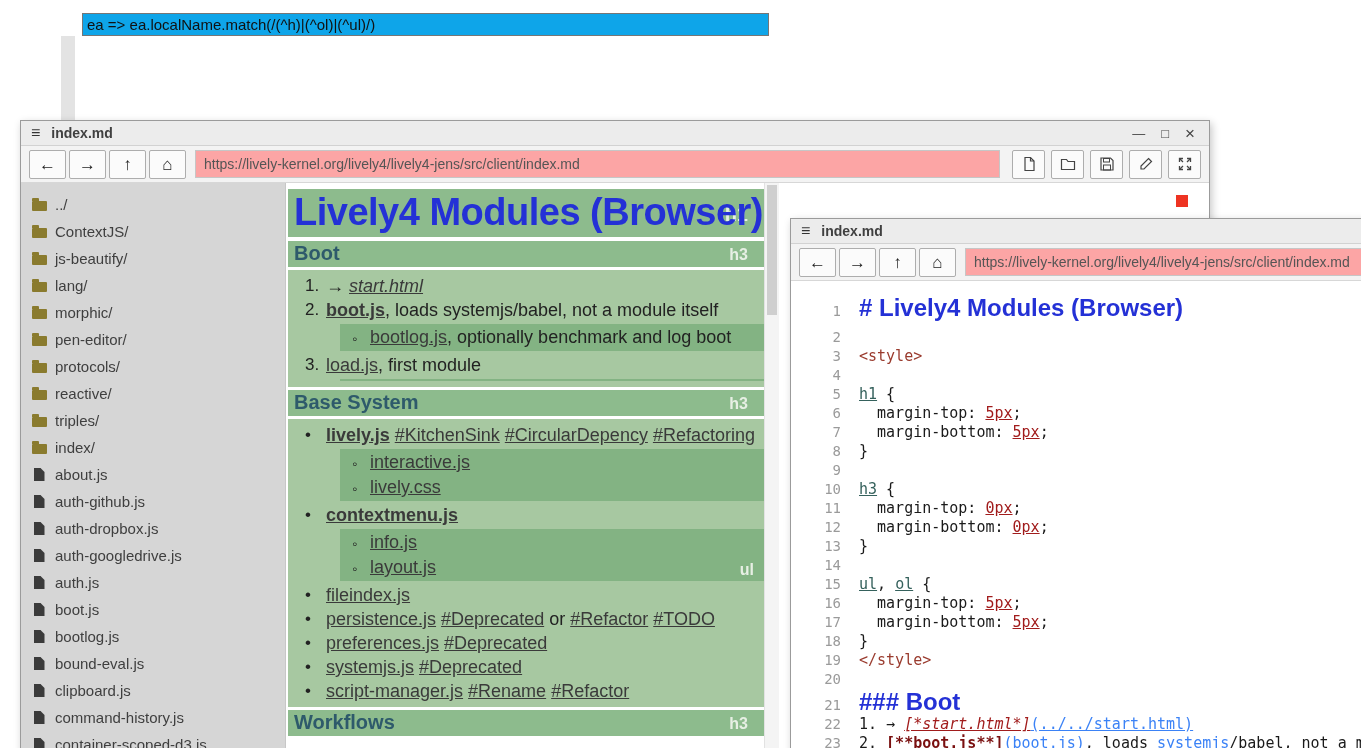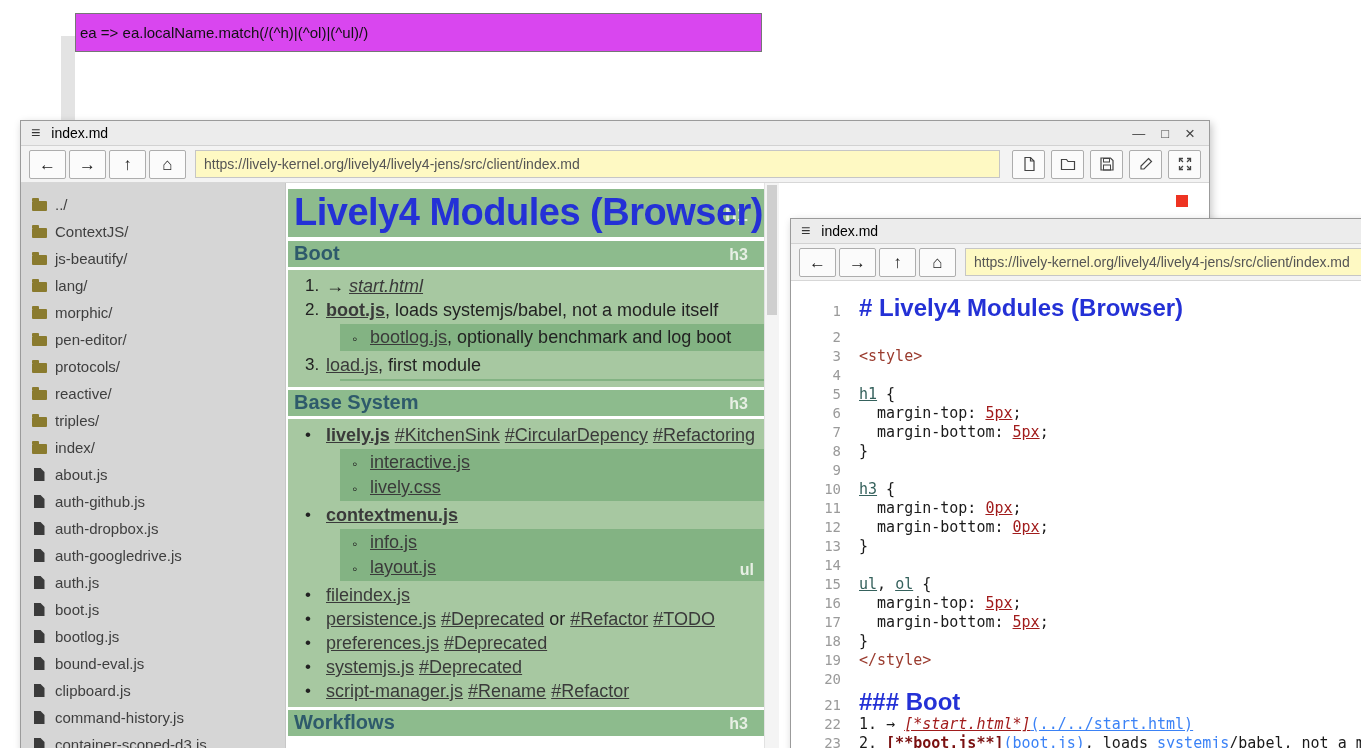--- a/index.html
+++ b/index.html
@@ -1,38 +1,38 @@
 <!DOCTYPE html>
 <html><head>
 <meta charset="utf-8">
 <style>
   *{margin:0;padding:0;box-sizing:border-box;}
   html,body{width:1361px;height:748px;overflow:hidden;background:#fff;font-family:"Liberation Sans",sans-serif;}
   .stage{position:absolute;inset:0;width:1361px;height:748px;overflow:hidden;}
 
   
-  .float-input{position:absolute;left:75px;top:13px;width:687px;height:39px;border:1px solid #767676;background:#d946ef;color:#111;font:15px "Liberation Sans",sans-serif;padding:0 4px;}
+  .float-input{position:absolute;left:82px;top:13px;width:687px;height:23px;border:1px solid #767676;background:#0ea5e9;color:#111;font:15px "Liberation Sans",sans-serif;padding:0 4px;}
   .connector{position:absolute;left:61px;top:36px;width:14px;height:85px;background:#e3e3e3;}
 
   
   .window{position:absolute;background:#fff;border:1px solid #9b9b9b;box-shadow:2px 3px 8px rgba(0,0,0,.22);}
   .w1{left:20px;top:120px;width:1190px;height:640px;z-index:1;}
   .w2{left:790px;top:218px;width:600px;height:545px;z-index:5;}
 
   .titlebar{height:25px;background:#ececec;border-bottom:1px solid #d2d2d2;display:flex;align-items:center;padding:0 10px;gap:11px;}
   .hamburger{font-size:16px;color:#333;cursor:pointer;}
-  .wtitle{font-size:14px;font-weight:normal;color:#000000;}
+  .wtitle{font-size:14px;font-weight:bold;color:#404040;}
   .controls{margin-left:auto;display:flex;align-items:center;gap:16px;color:#444;margin-right:4px;}
   .ctrl{font-size:13px;line-height:1;cursor:pointer;}
   .ctrl.close{font-size:17px;}
 
   .toolbar{height:37px;background:#f3f3f3;border-bottom:1px solid #d7d7d7;display:flex;align-items:center;padding:0 8px;gap:3px;}
   .navbtn{width:37px;height:29px;background:#fbfbfb;border:1px solid #adadad;border-radius:2px;display:flex;align-items:center;justify-content:center;cursor:pointer;flex:none;}
   .navic{font-size:17px;font-weight:bold;color:#222;line-height:1;}
-  .urlbar{flex:1;height:28px;margin-left:6px;border:1px solid #c6c6c6;background:#fef9c3;color:#555;font:14px "Liberation Sans",sans-serif;padding:0 8px;min-width:0;}
+  .urlbar{flex:1;height:28px;margin-left:6px;border:1px solid #c6c6c6;background:#fca5a5;color:#555;font:14px "Liberation Sans",sans-serif;padding:0 8px;min-width:0;}
   .iconbtn{width:33px;height:29px;background:#fbfbfb;border:1px solid #adadad;border-radius:2px;display:flex;align-items:center;justify-content:center;cursor:pointer;flex:none;margin-left:3px;}
   .w1 .urlbar{margin-right:6px;}
 
   
   .w1-body{display:flex;height:calc(100% - 62px);}
   .sidebar{width:265px;background:#d6d6d6;border-right:1px solid #c7c7c7;padding:8px 0 0 10px;overflow:hidden;flex:none;}
   .srow{display:flex;align-items:center;gap:8px;height:27px;font-size:15px;color:#3f3f3f;cursor:pointer;}
   .icw{width:16px;display:flex;justify-content:center;flex:none;}
   .folder-ic{position:relative;width:15px;height:10px;background:#8a7b2e;border-radius:1px;margin-top:2px;}
   .folder-ic::before{content:"";position:absolute;top:-3px;left:0;width:7px;height:3px;background:#8a7b2e;border-radius:1px 1px 0 0;}

